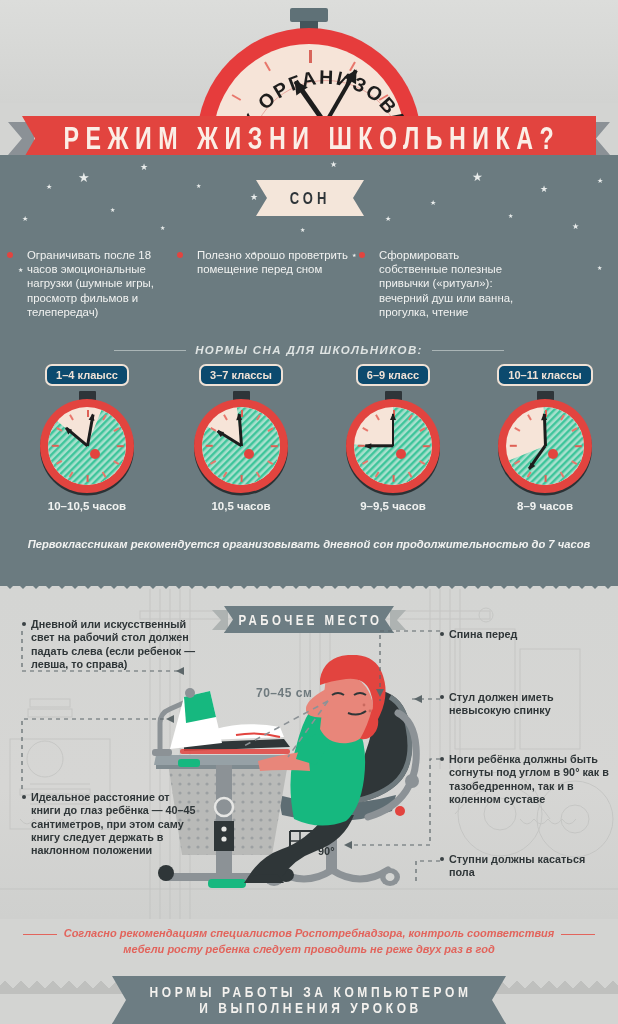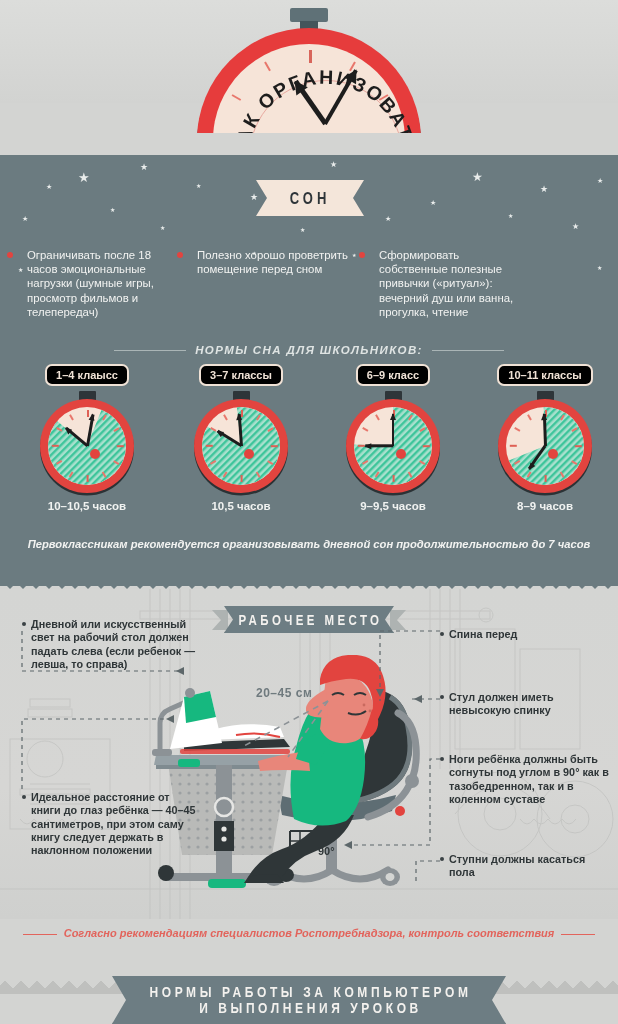--- a/index.html
+++ b/index.html
@@ -153,21 +153,21 @@
     padding-left:9px;font-weight:normal;
   }
 
   
   .clocks{
     position:absolute;left:0;top:364px;width:618px;height:160px;
   }
   .clock-unit{position:absolute;width:150px;}
   .clabel{
     position:relative;margin:0 auto;width:fit-content;
-    background:#000000;border:2px solid #f0e2d6;border-radius:7px;
+    background:#0c4a6e;border:2px solid #f0e2d6;border-radius:7px;
     padding:3px 9px 3px;
     color:#f0e2d6;font-size:11px;font-weight:bold;white-space:nowrap;
   }
   .cpin{
     position:absolute;left:calc(50% - 8px);top:27px;width:17px;height:11px;
     background:#2e3539;border-radius:1px;
   }
   .cdial{
     position:absolute;left:calc(50% - 47px);top:35px;width:94px;height:94px;
     border-radius:50%;background:#e2443f;box-shadow:0 2.5px 0 #2b3235;
@@ -312,20 +312,27 @@
           <span class="hand-arrow"></span>
         </div>
         <div class="hand hand-min" style="transform:rotate(30deg)">
           <span class="hand-arrow"></span>
         </div>
 
       </div>
     </div>
   </div>
 
+  <div class="ribbon-red">
+    <div class="tail-l"></div>
+    <div class="tail-r"></div>
+    <div class="band">
+      <span class="title-text">РЕЖИМ ЖИЗНИ ШКОЛЬНИКА?</span>
+    </div>
+  </div>
 
   <div class="dark-sec">
     <div id="stars">
         <span class="star" style="left: 78px; top: 16px; font-size: 13px;">★</span>
         <span class="star" style="left: 140px; top: 8px; font-size: 9px;">★</span>
         <span class="star" style="left: 46px; top: 28px; font-size: 7px;">★</span>
         <span class="star" style="left: 250px; top: 38px; font-size: 9px;">★</span>
         <span class="star" style="left: 330px; top: 6px; font-size: 8px;">★</span>
         <span class="star" style="left: 385px; top: 60px; font-size: 7px;">★</span>
         <span class="star" style="left: 472px; top: 16px; font-size: 12px;">★</span>
@@ -661,21 +668,21 @@
       <path d="M140 186 h10 v-10" stroke="#2f3638" stroke-width="1.5" fill="none"></path>
     </g>
 
     <defs>
       <pattern id="dots" width="9" height="9" patternUnits="userSpaceOnUse">
         <circle cx="3" cy="3" r="1.6" fill="#8c9296" opacity=".7"></circle>
       </pattern>
     </defs>
   </svg>
 
-  <div style="position:absolute;left:256px;top:686px;color:#6f7a7e;font-size:12px;font-weight:bold;letter-spacing:.5px;">20–45 см</div>
+  <div style="position:absolute;left:256px;top:686px;color:#6f7a7e;font-size:12px;font-weight:bold;letter-spacing:.5px;">70–45 см</div>
 
   <div style="position:absolute;left:318px;top:845px;color:#2f3638;font-size:11px;font-weight:bold;">90°</div>
 
   <svg style="position:absolute;left:0;top:589px;width:618px;height:330px;pointer-events:none" viewBox="0 0 618 330" xmlns="http://www.w3.org/2000/svg">
     <g stroke="#5d676a" stroke-width="1.2" fill="none" stroke-dasharray="4 4">
 
       <path d="M22 42 v40 h160"></path>
       <path d="M176 82 l8 -4 l0 8 z" fill="#5d676a" stroke="none"></path>
 
       <path d="M22 200 v-70 h150"></path>
@@ -721,20 +728,21 @@
 
   <div class="ann" style="left:440px;top:853px;width:160px">
     <span class="b"></span>
     <span class="t">Ступни должны касаться пола</span>
   </div>
 
   <div class="red-note">
     <div>
       <span class="ln"></span><span>Согласно рекомендациям специалистов Роспотребнадзора, контроль соответствия</span><span class="ln"></span>
     </div>
+    <div>мебели росту ребенка следует проводить не реже двух раз в год</div>
   </div>
 
   <div class="bot-zig"></div>
   <div class="bot-band-wrap">
     <div class="bot-band">
       <span class="bot-line">НОРМЫ РАБОТЫ ЗА КОМПЬЮТЕРОМ</span>
       <span class="bot-line">И ВЫПОЛНЕНИЯ УРОКОВ</span>
     </div>
   </div>
 

